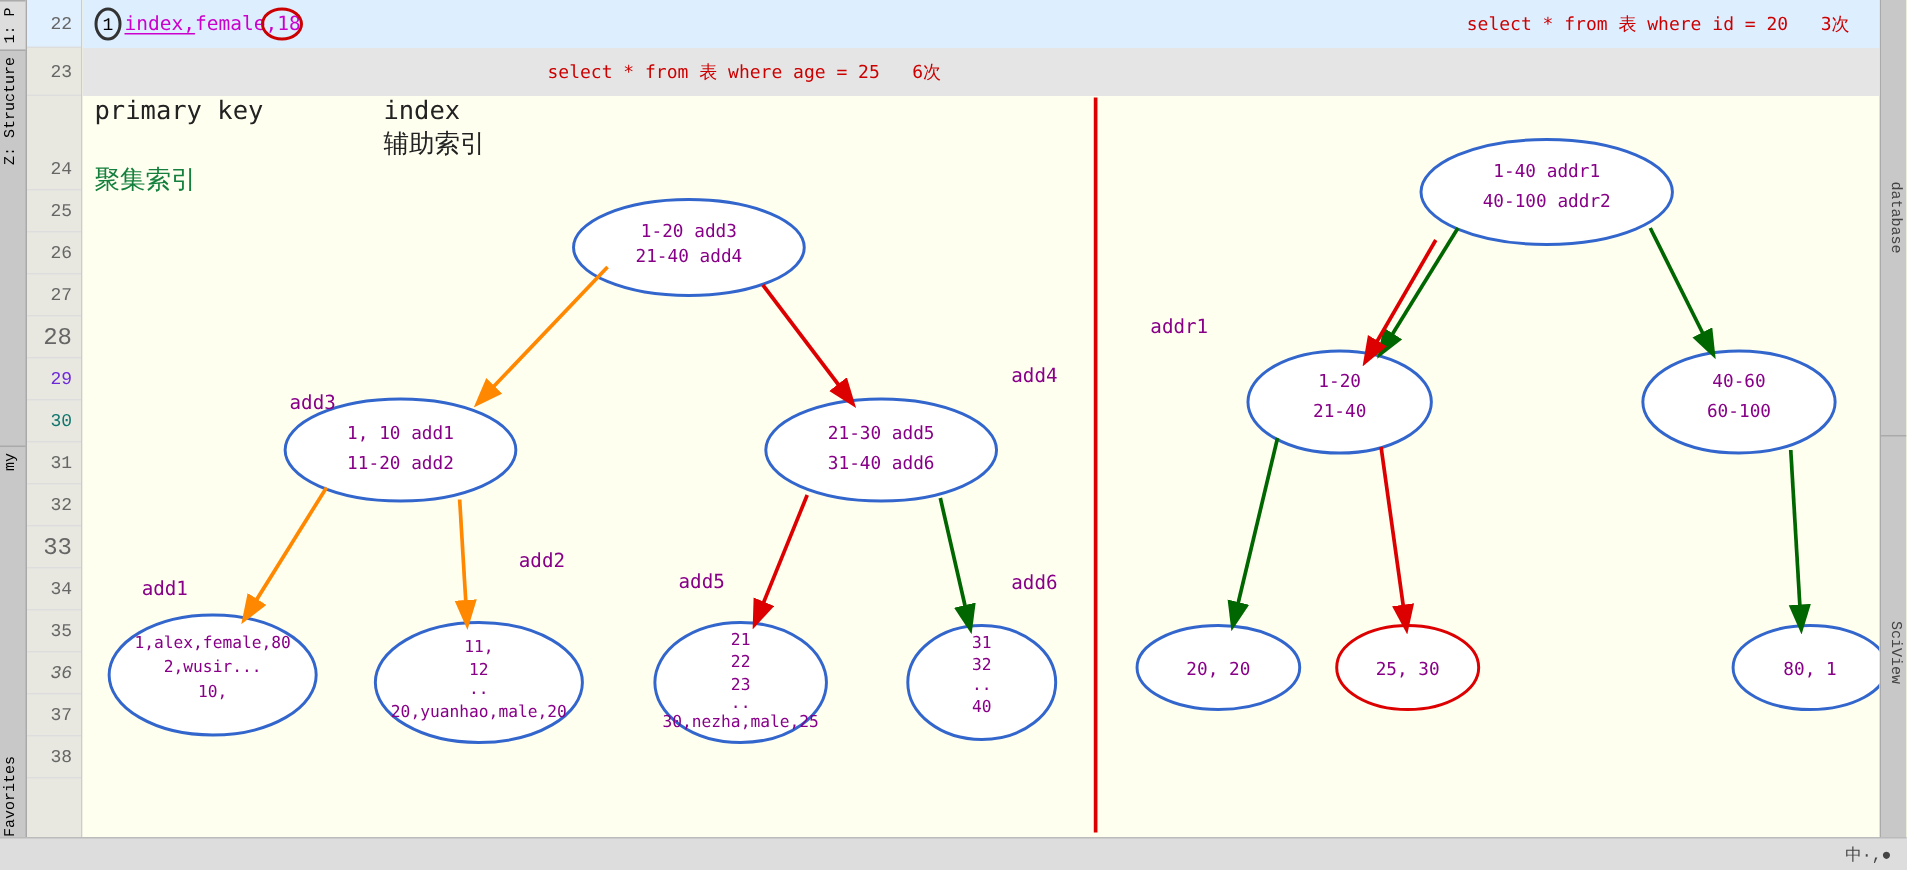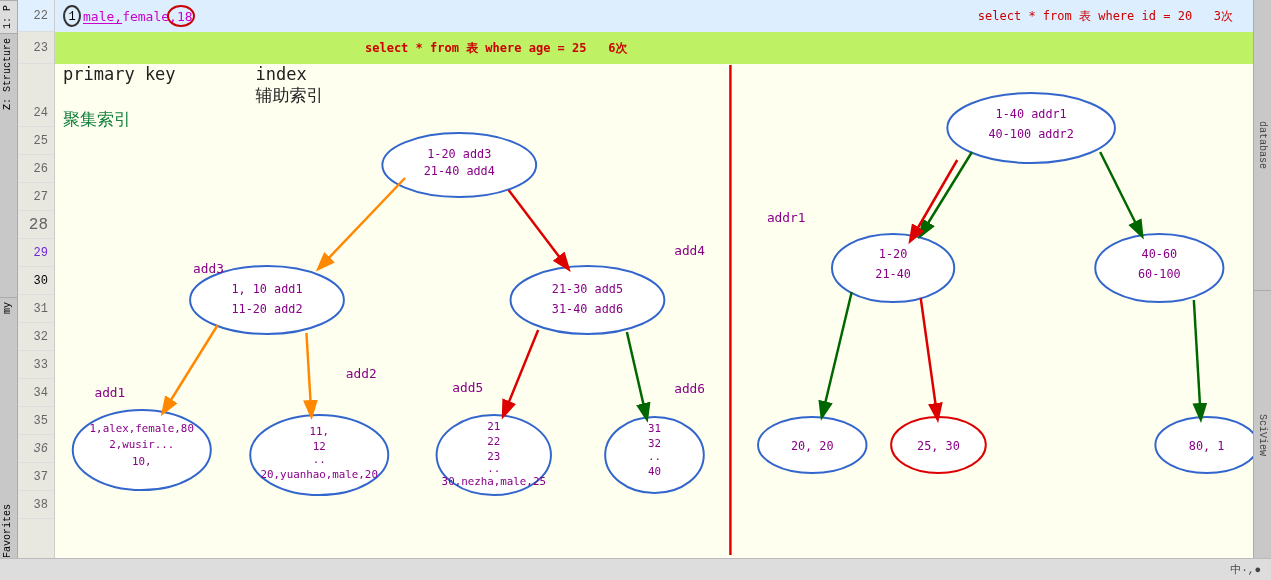--- a/index.html
+++ b/index.html
@@ -29,47 +29,47 @@
 
   <div style="width:37px; background:#e8e8e0; border-right:1px solid #ccc; display:flex; flex-direction:column; flex-shrink:0;">
     <div style="height:32px; display:flex; align-items:center; justify-content:flex-end; padding-right:6px; color:#666; font-size:12px; background:#e0f0ff; border-bottom:1px solid #ddd;">22</div>
     <div style="height:32px; display:flex; align-items:center; justify-content:flex-end; padding-right:6px; color:#666; font-size:12px; border-bottom:1px solid #ddd;">23</div>
     <div style="height:28px; display:flex; align-items:center; justify-content:flex-end; padding-right:6px; color:#666; font-size:12px; border-bottom:1px solid #ddd;margin-top:35px;">24</div>
     <div style="height:28px; display:flex; align-items:center; justify-content:flex-end; padding-right:6px; color:#666; font-size:12px; border-bottom:1px solid #ddd;">25</div>
     <div style="height:28px; display:flex; align-items:center; justify-content:flex-end; padding-right:6px; color:#666; font-size:12px; border-bottom:1px solid #ddd;">26</div>
     <div style="height:28px; display:flex; align-items:center; justify-content:flex-end; padding-right:6px; color:#666; font-size:12px; border-bottom:1px solid #ddd;">27</div>
     <div style="height:28px; display:flex; align-items:center; justify-content:flex-end; padding-right:6px; color:#666; font-size:16px; border-bottom:1px solid #ddd;">28</div>
     <div style="height:28px; display:flex; align-items:center; justify-content:flex-end; padding-right:6px; color:#6d28d9; font-size:12px; border-bottom:1px solid #ddd;">29</div>
-    <div style="height:28px; display:flex; align-items:center; justify-content:flex-end; padding-right:6px; color:#000000; font-size:12px; border-bottom:1px solid #ddd;">30</div>
+    <div style="height:28px; display:flex; align-items:center; justify-content:flex-end; padding-right:6px; color:#0f766e; font-size:12px; border-bottom:1px solid #ddd;">30</div>
     <div style="height:28px; display:flex; align-items:center; justify-content:flex-end; padding-right:6px; color:#666; font-size:12px; border-bottom:1px solid #ddd;">31</div>
     <div style="height:28px; display:flex; align-items:center; justify-content:flex-end; padding-right:6px; color:#666; font-size:12px; border-bottom:1px solid #ddd;">32</div>
-    <div style="height:28px; display:flex; align-items:center; justify-content:flex-end; padding-right:6px; color:#666; font-size:12px; border-bottom:1px solid #ddd;">33</div>
+    <div style="height:28px; display:flex; align-items:center; justify-content:flex-end; padding-right:6px; color:#666; font-size:16px; border-bottom:1px solid #ddd;">33</div>
     <div style="height:28px; display:flex; align-items:center; justify-content:flex-end; padding-right:6px; color:#666; font-size:12px; border-bottom:1px solid #ddd;">34</div>
     <div style="height:28px; display:flex; align-items:center; justify-content:flex-end; padding-right:6px; color:#666; font-size:12px; border-bottom:1px solid #ddd;">35</div>
     <div style="height:28px; display:flex; align-items:center; justify-content:flex-end; padding-right:6px; color:#666; font-size:12px; border-bottom:1px solid #ddd;font-style:italic;">36</div>
     <div style="height:28px; display:flex; align-items:center; justify-content:flex-end; padding-right:6px; color:#666; font-size:12px; border-bottom:1px solid #ddd;">37</div>
     <div style="height:28px; display:flex; align-items:center; justify-content:flex-end; padding-right:6px; color:#666; font-size:12px; border-bottom:1px solid #ddd;">38</div>
   </div>
 
   <div style="flex:1; position:relative; background:#fffff0; overflow:hidden;">
 
     <div style="position:absolute; top:0; left:0; right:0; height:32px; background:#ddeeff; display:flex; align-items:center; padding-left:8px; gap:0;">
 
       <span style="display:inline-block; width:18px; height:22px; border:2px solid #333; border-radius:50%; text-align:center; line-height:20px; font-size:12px; margin-right:2px;">1</span>
-      <span style="color:#cc00cc; text-decoration:underline; text-underline-offset:2px; font-size:13px; font-family:monospace;"> male,</span>
+      <span style="color:#cc00cc; text-decoration:underline; text-underline-offset:2px; font-size:13px; font-family:monospace;"> index,</span>
       <span style="color:#cc00cc; font-size:13px; font-family:monospace;"> female,</span>
       <span style="color:#cc00cc; font-size:13px; font-family:monospace;"> 18</span>
 
       <span style="display:inline-block; margin-left:-26px; width:28px; height:22px; border:2px solid #cc0000; border-radius:50%;"></span>
       <span style="flex:1;"></span>
 
       <span style="color:#cc0000; font-size:12px; font-family:monospace; margin-right:20px;">select * from 表 where id = 20&nbsp;&nbsp;&nbsp;3次</span>
     </div>
 
-    <div style="position:absolute; top:32px; left:0; right:0; height:32px; background:#bef264; display:flex; align-items:center; padding-left:8px;font-weight:bold;">
+    <div style="position:absolute; top:32px; left:0; right:0; height:32px; background:#e5e5e5; display:flex; align-items:center; padding-left:8px;">
       <span style="color:#cc0000; font-size:12px; font-family:monospace; position:absolute; left:310px;">select * from 表 where age = 25&nbsp;&nbsp;&nbsp;6次</span>
     </div>
 
     <div style="position:absolute; top:64px; left:8px; display:flex; font-size:17px; font-family:monospace;">
       <div>
         <div style="color:#222;">primary key</div>
         <div style="color:#15803d;margin-top:24px;">聚集索引</div>
       </div>
       <div style="margin-left:80px;">
         <div style="color:#222;">index</div>

